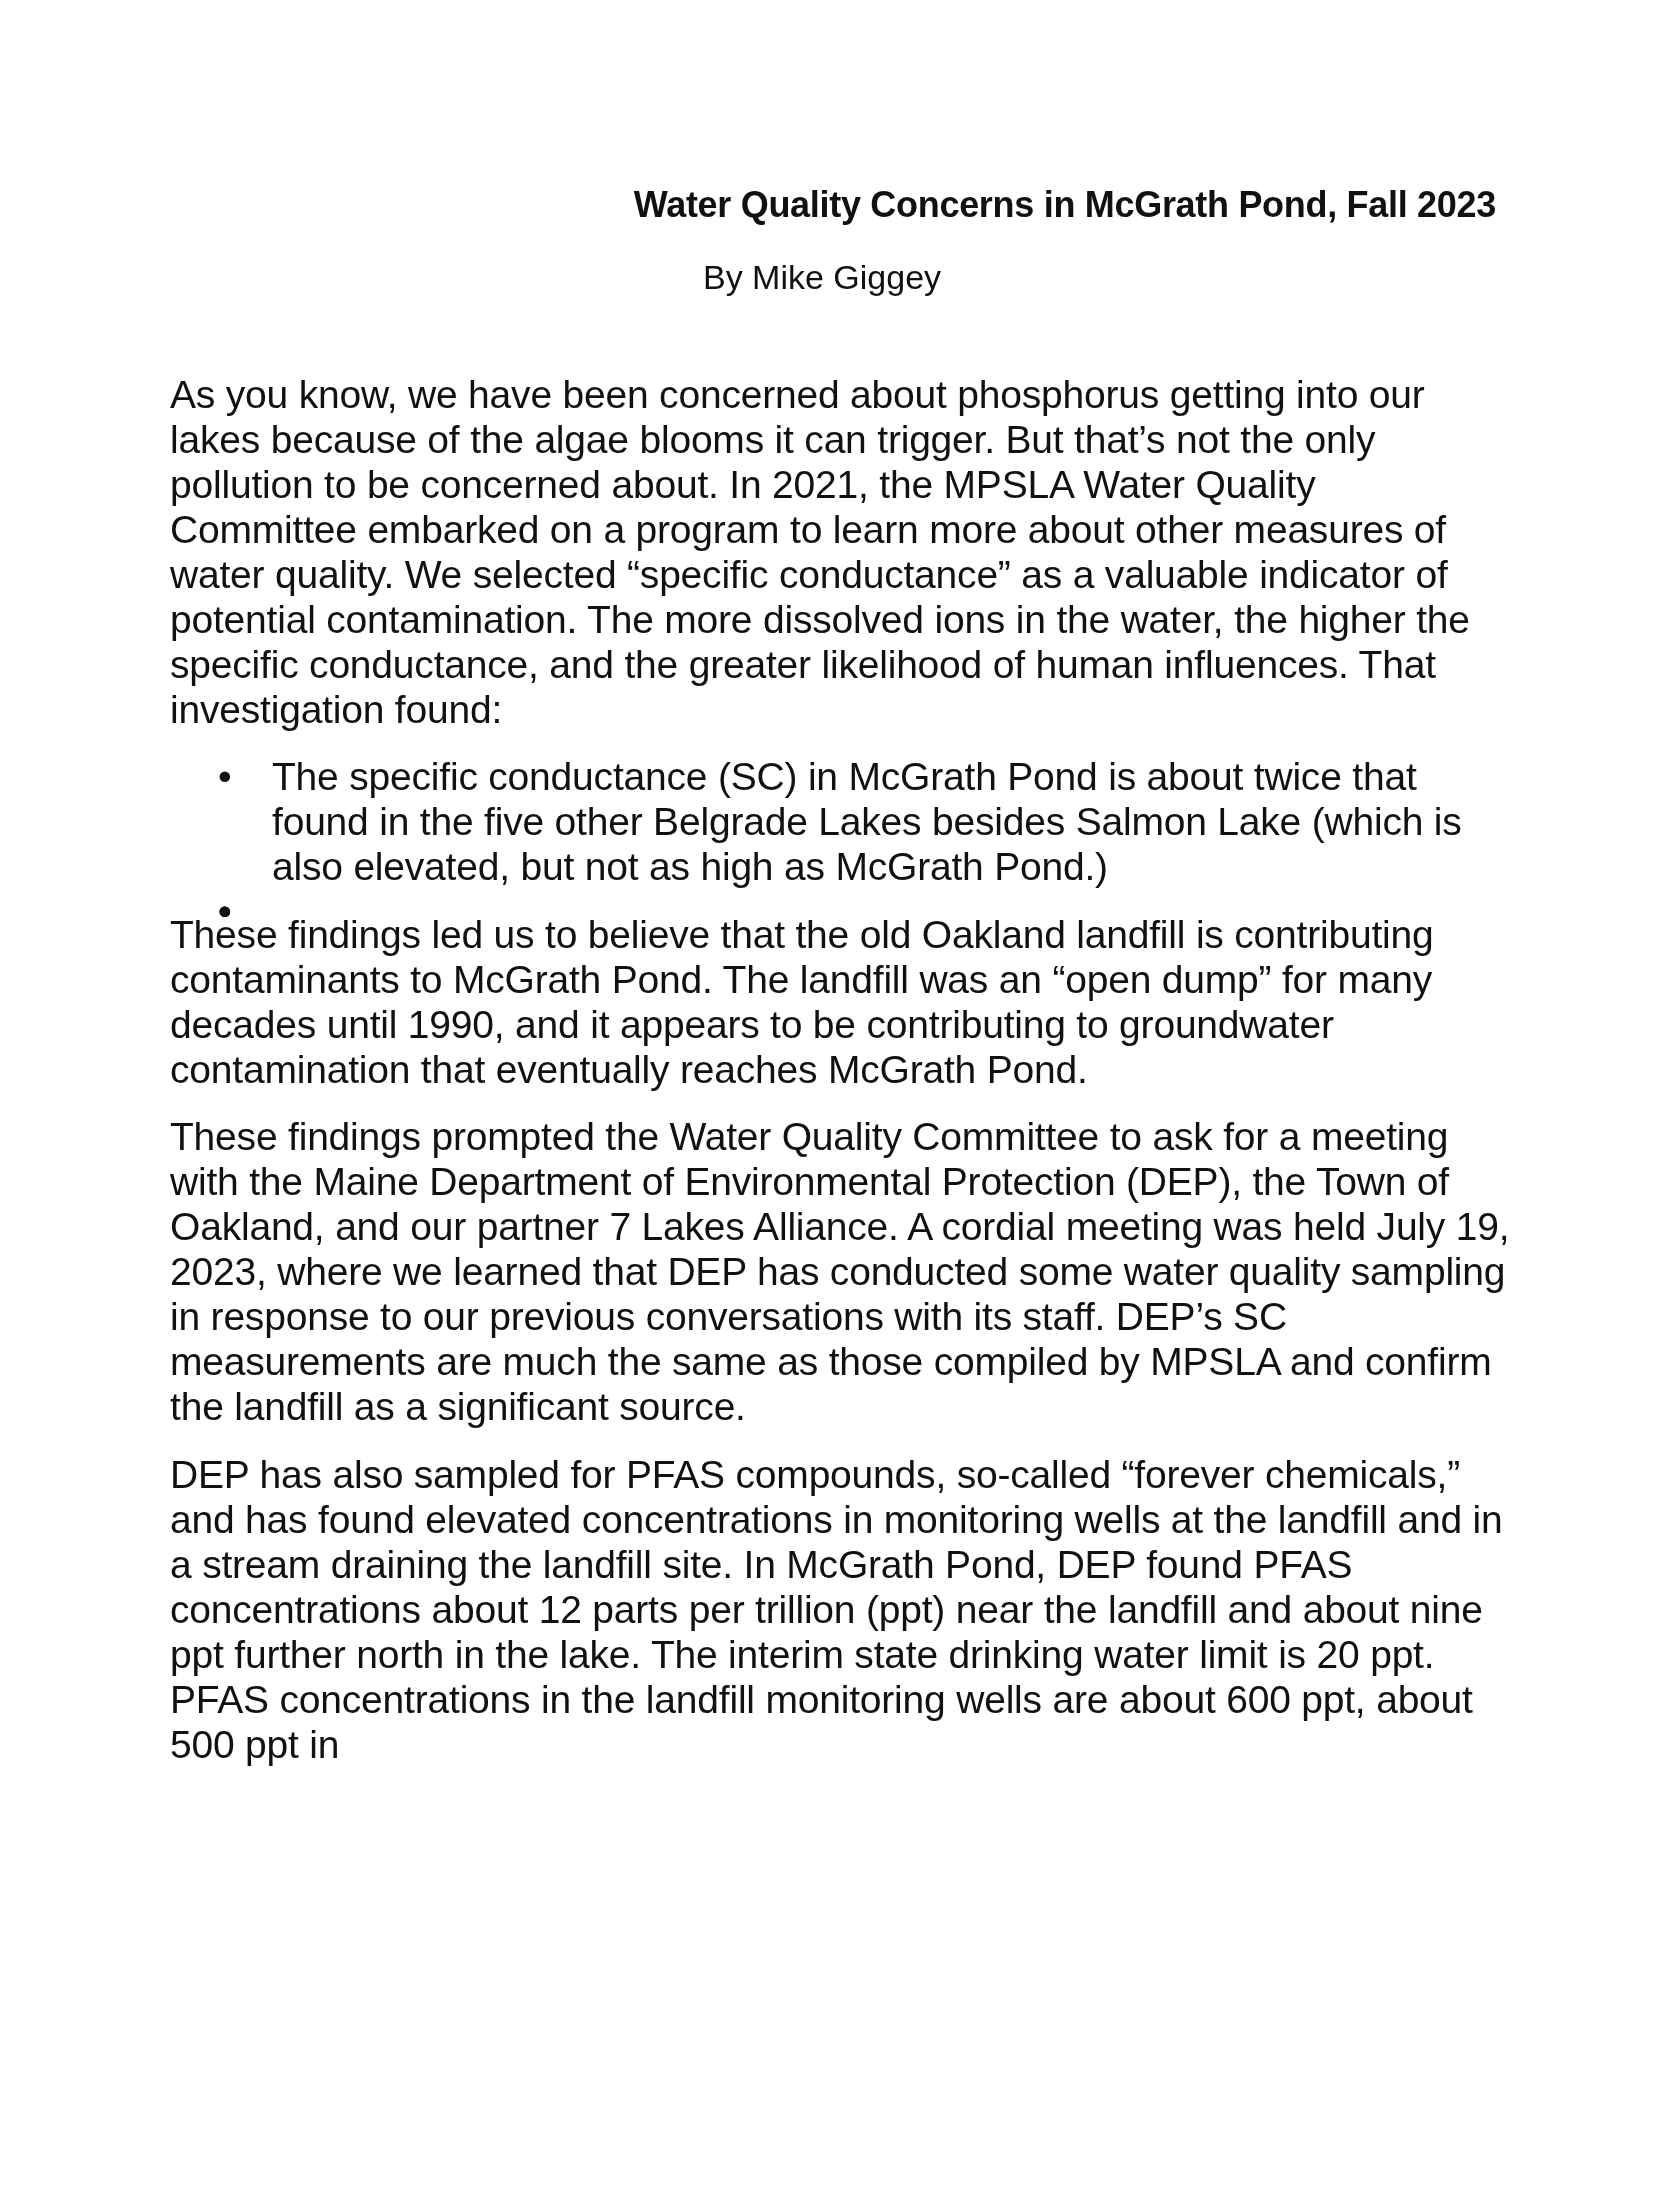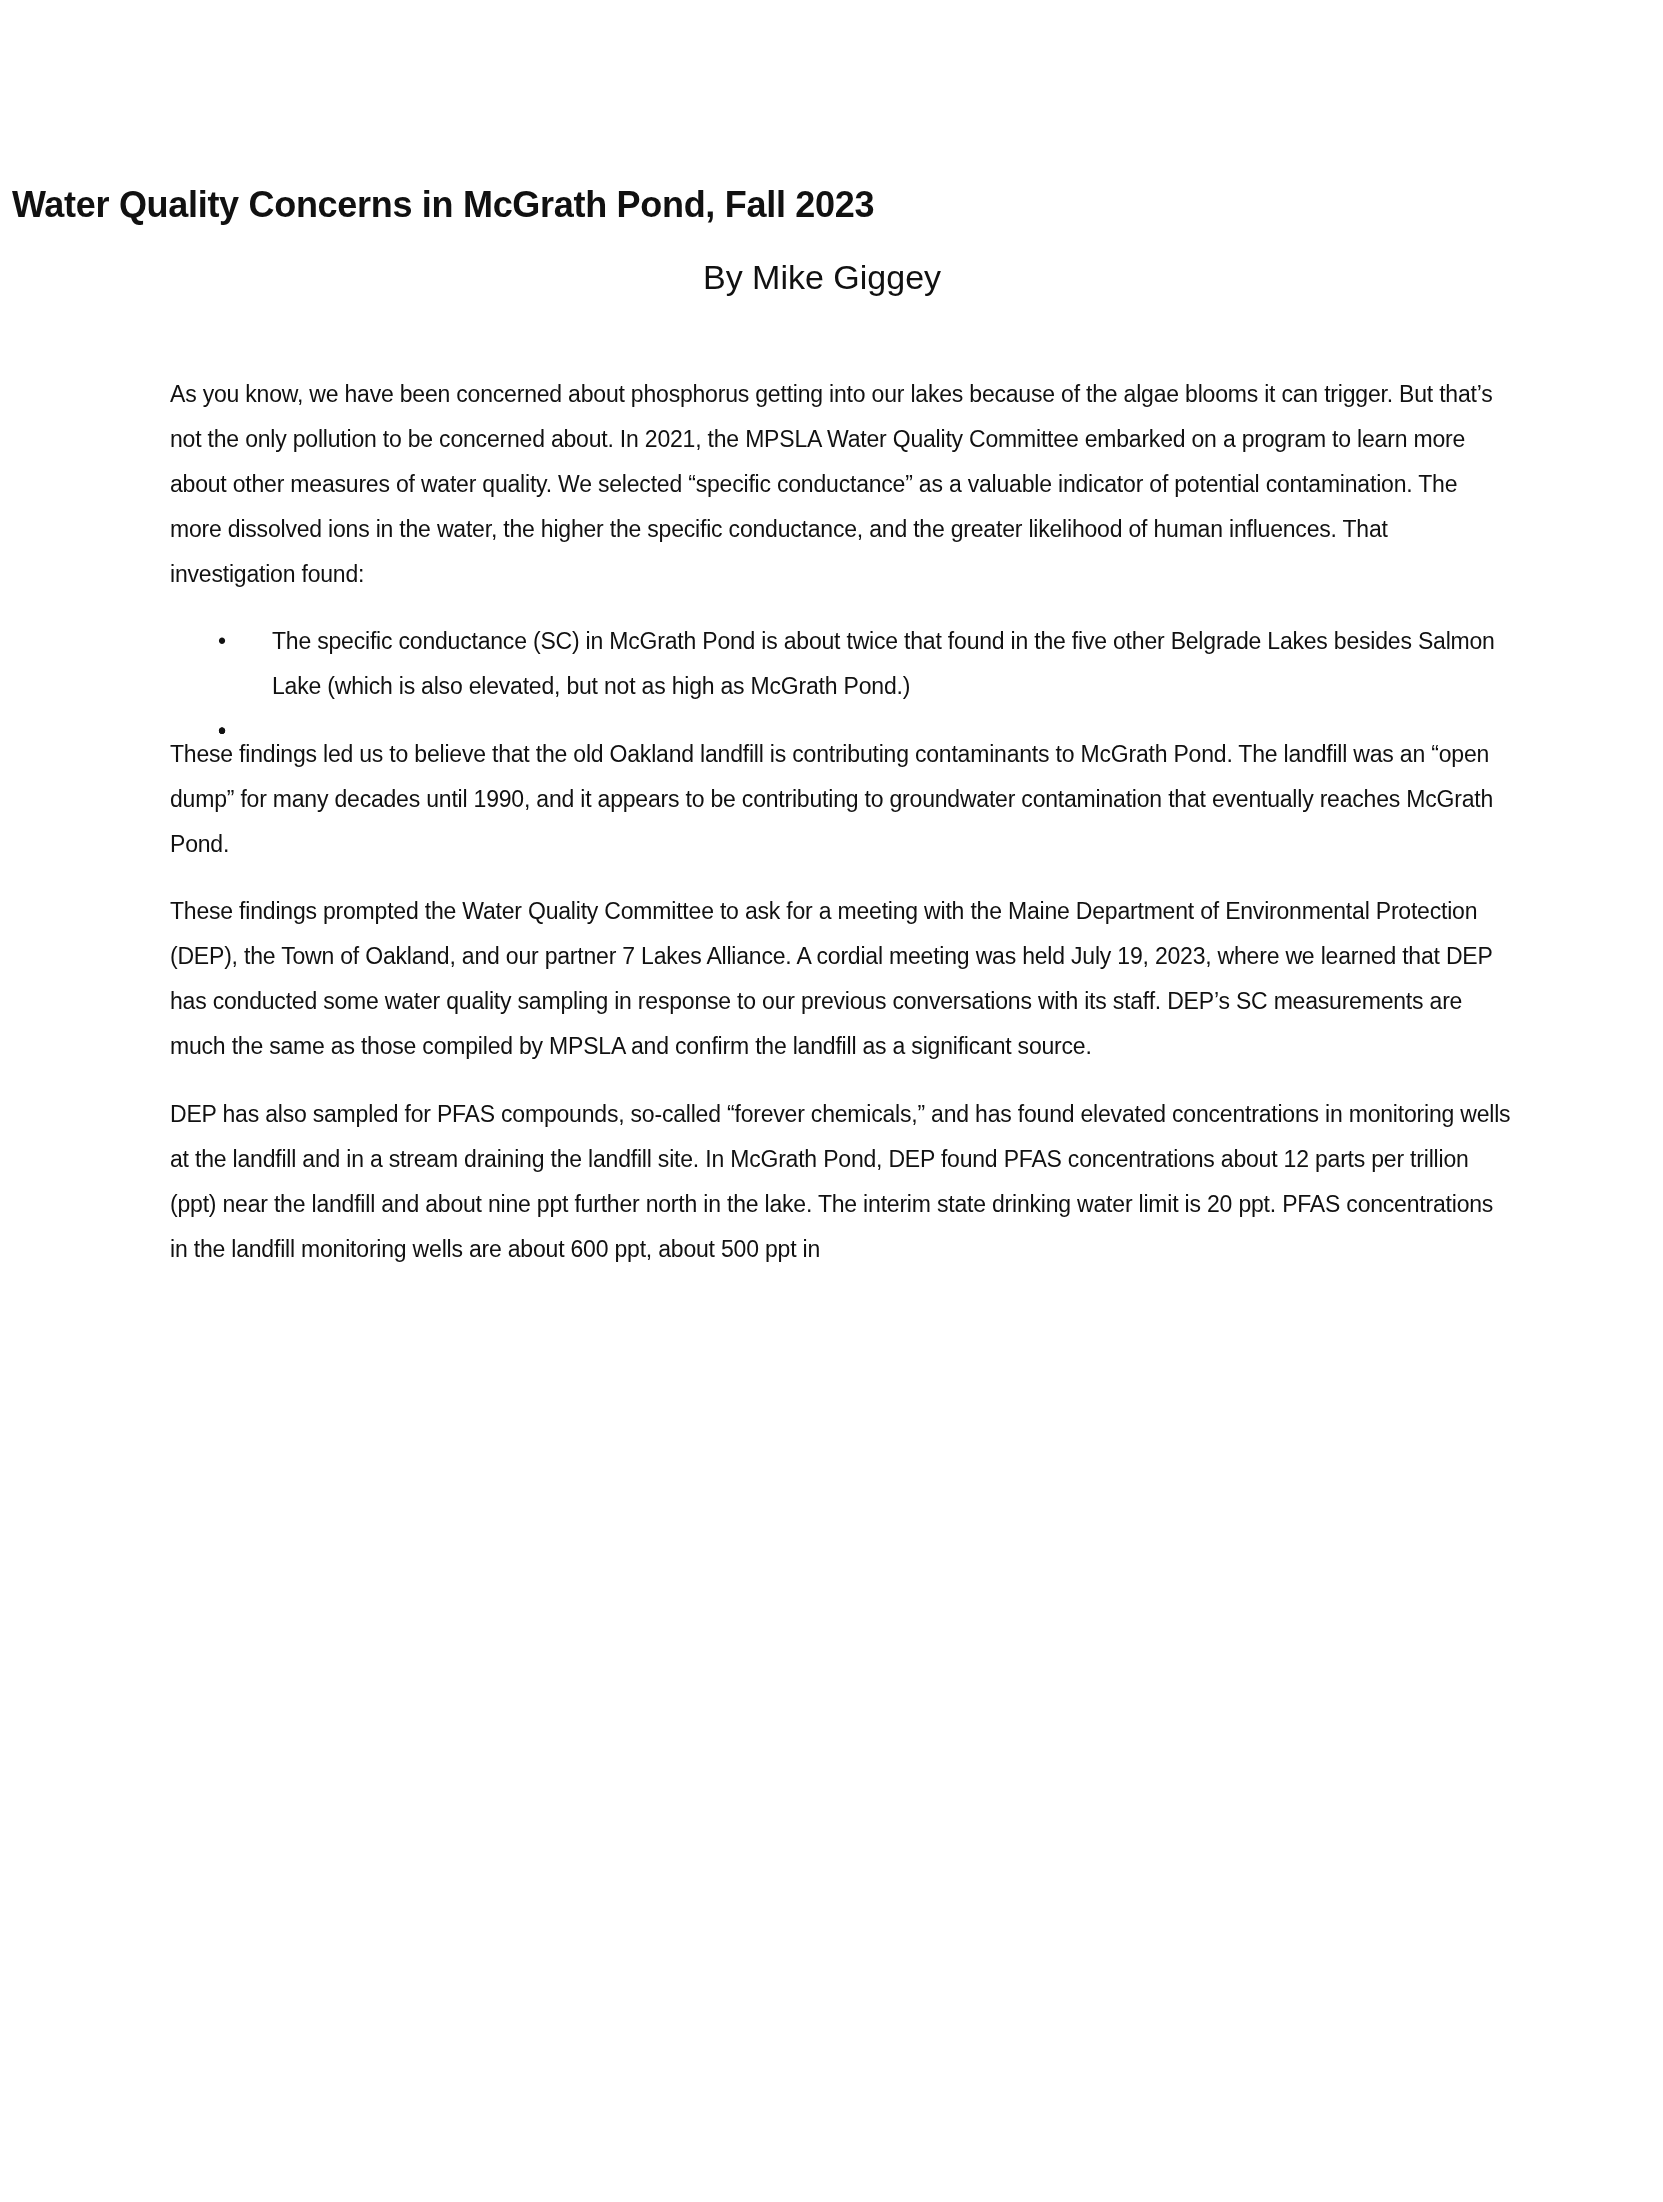--- a/index.html
+++ b/index.html
@@ -21,42 +21,41 @@
       top: 0;
       width: 1664px;
       height: 2203px;
       background: #ffffff;
     }
     .title {
       position: absolute;
       left: 0;
       width: 1496px;
       top: 181px;
-      text-align: left;
+      text-align: right;
       font-weight: bold;
       font-size: 36px;
       line-height: 48px;
       letter-spacing: -0.3px;
-      padding-left: 12px;
     }
     .byline {
       position: absolute;
       left: 0;
       width: 1644px;
       top: 253px;
       text-align: center;
       font-size: 34px;
       line-height: 48px;
     }
     .body {
       position: absolute;
       left: 170px;
       top: 372px;
       width: 1342px;
-      font-size: 23px;
+      font-size: 39px;
       line-height: 45px;
       letter-spacing: -0.2px;
     }
     .body p {
       margin: 0 0 22.4px 0;
     }
     .body ul {
       list-style: none;
       margin: 0 0 22.4px 0;
       padding: 0;

